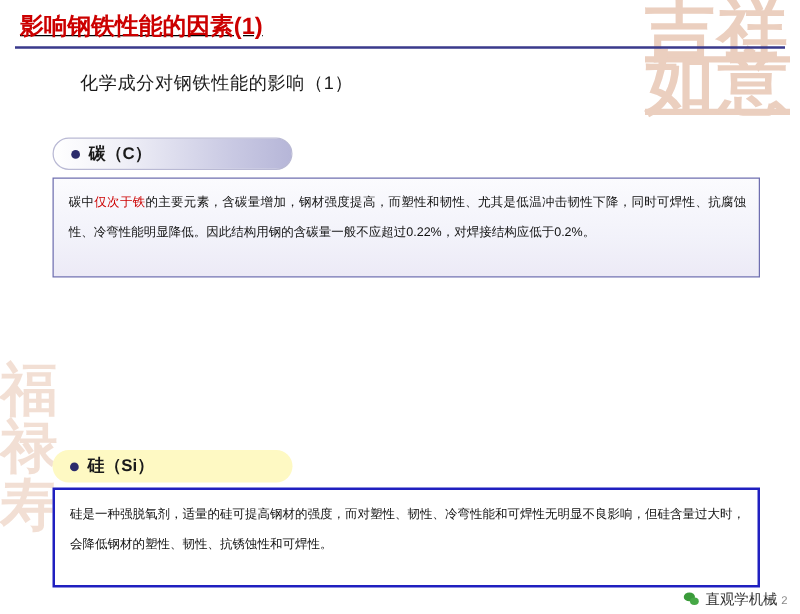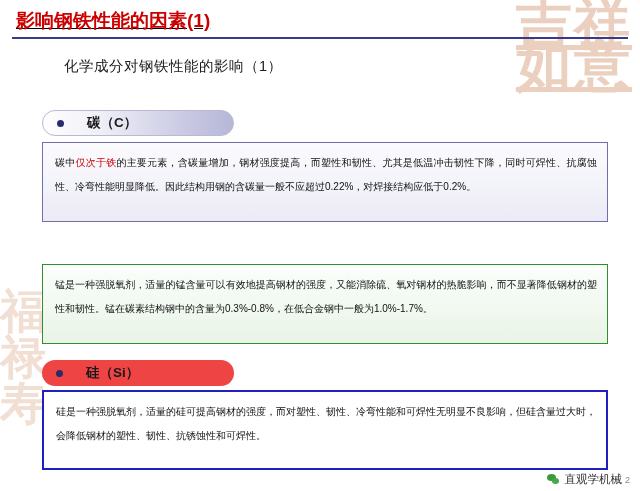--- a/index.html
+++ b/index.html
@@ -89,21 +89,20 @@
     position: absolute;
     height: 26px;
     border-radius: 13px;
     display: flex;
     align-items: center;
     padding-left: 14px;
     font-size: 13.5px;
     font-weight: bold;
     color: #1a1a1a;
     box-sizing: border-box;
-    gap: 16px;
   }
   .pill .bullet {
     width: 7px;
     height: 7px;
     border-radius: 50%;
     background: #2b2b6b;
     margin-right: 7px;
     flex: 0 0 auto;
   }
   .pill-c {
@@ -117,21 +116,21 @@
     left: 42px;
     top: 232px;
     width: 192px;
     background: linear-gradient(to right, #ffffff 0%, #e7f3e0 30%, #b9dda8 72%, #8fc97a 100%);
     border: 1px solid #9dcd8c;
   }
   .pill-si {
     left: 42px;
     top: 360px;
     width: 192px;
-    background: #ef4444;
+    background: #fef9c3;
     border: none;
     color: #1a1a1a;
   }
 
   
   .tbox {
     position: absolute;
     box-sizing: border-box;
     padding: 8px 10px 8px 12px;
     font-size: 10px;
@@ -219,23 +218,20 @@
   <div class="subtitle">化学成分对钢铁性能的影响（1）</div>
 
   <div class="pill pill-c">
     <span class="bullet"></span>
     <span>碳（C）</span>
   </div>
   <div class="tbox tbox-c">
     <span>碳中</span><span class="hl-red">仅次于铁</span><span>的主要元素，含碳量增加，钢材强度提高，而塑性和韧性、尤其是低温冲击韧性下降，同时可焊性、抗腐蚀性、冷弯性能明显降低。因此结构用钢的含碳量一般不应超过0.22%，对焊接结构应低于0.2%。</span>
   </div>
 
-  <div class="tbox tbox-mn">
-    <span>锰是一种强脱氧剂，适量的锰含量可以有效地提高钢材的强度，又能消除硫、氧对钢材的热脆影响，而不显著降低钢材的塑性和韧性。锰在碳素结构钢中的含量为0.3%-0.8%，在低合金钢中一般为1.0%-1.7%。</span>
-  </div>
 
   <div class="pill pill-si">
     <span class="bullet"></span>
     <span>硅（Si）</span>
   </div>
   <div class="tbox tbox-si">
     <span>硅是一种强脱氧剂，适量的硅可提高钢材的强度，而对塑性、韧性、冷弯性能和可焊性无明显不良影响，但硅含量过大时，会降低钢材的塑性、韧性、抗锈蚀性和可焊性。</span>
   </div>
 
   <div class="footer">

